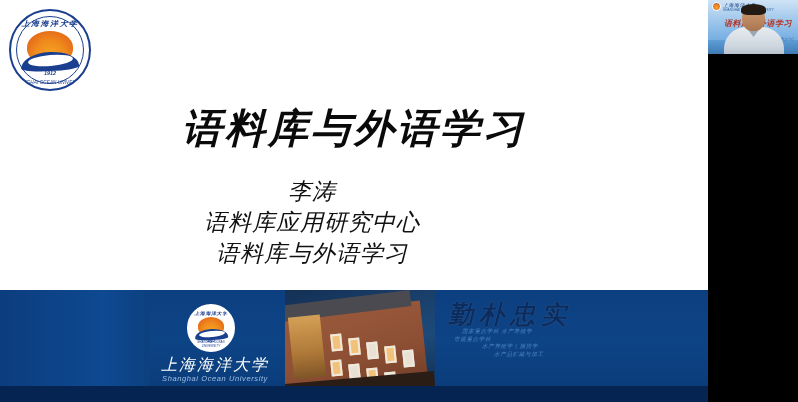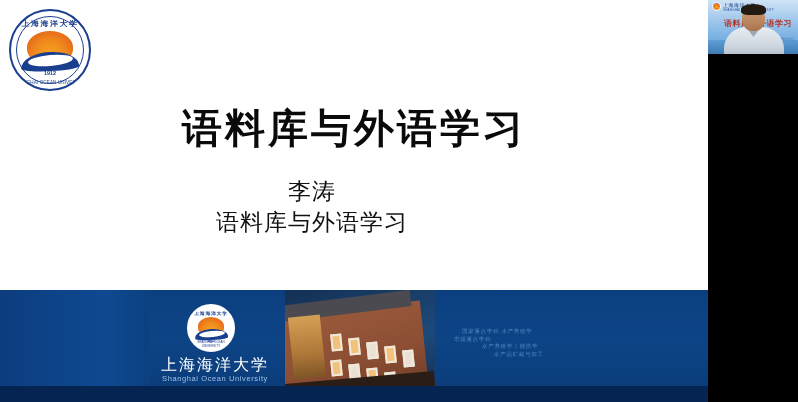--- a/index.html
+++ b/index.html
@@ -13,20 +13,21 @@
     overflow: hidden;
     font-family: "Liberation Sans", sans-serif;
   }
 
   #screen {
     position: relative;
     width: 798px;
     height: 402px;
     background: #000000;
     overflow: hidden;
+    font-style: italic;
   }
 
   
   #slide {
     position: absolute;
     left: 0;
     top: 0;
     width: 708px;
     height: 402px;
     background: #ffffff;
@@ -416,20 +417,21 @@
       <div class="wave"></div>
       <div class="wave2"></div>
       <div class="year">1912</div>
       <div class="arc-bot">SHANGHAI OCEAN UNIVERSITY</div>
     </div>
 
     <div id="slide-title">语料库与外语学习</div>
 
     <div id="slide-subtitle">
       <div class="line">李涛</div>
+      <div class="line">语料库应用研究中心</div>
       <div class="line">语料库与外语学习</div>
     </div>
 
     <div id="banner">
       <div id="banner-left-fill"></div>
 
       <div class="seal" id="banner-logo">
         <div class="ring-in"></div>
         <div class="arc-top">上海海洋大学</div>
         <div class="sun"></div>
@@ -452,20 +454,21 @@
         <div class="win" style="left:82px;  top:52px; width:11px; height:17px; transform:rotate(-6deg);"></div>
         <div class="win lit" style="left:100px; top:56px; width:11px; height:17px; transform:rotate(-6deg);"></div>
         <div class="win" style="left:118px; top:60px; width:11px; height:17px; transform:rotate(-6deg);"></div>
         <div class="win lit" style="left:46px;  top:70px; width:11px; height:16px; transform:rotate(-6deg);"></div>
         <div class="win" style="left:64px;  top:74px; width:11px; height:16px; transform:rotate(-6deg);"></div>
         <div class="win lit" style="left:82px;  top:78px; width:11px; height:16px; transform:rotate(-6deg);"></div>
         <div class="win" style="left:100px; top:82px; width:11px; height:16px; transform:rotate(-6deg);"></div>
         <div class="base"></div>
       </div>
 
+      <div id="banner-motto">勤朴忠实</div>
       <div id="banner-motto-sub">
         <div class="s1">国家重点学科  水产养殖学</div>
         <div class="s2">市级重点学科</div>
         <div class="s3">水产养殖学 | 捕捞学</div>
         <div class="s4">水产品贮藏与加工</div>
       </div>
 
       <div id="banner-bottom-strip"></div>
     </div>
   </div>

